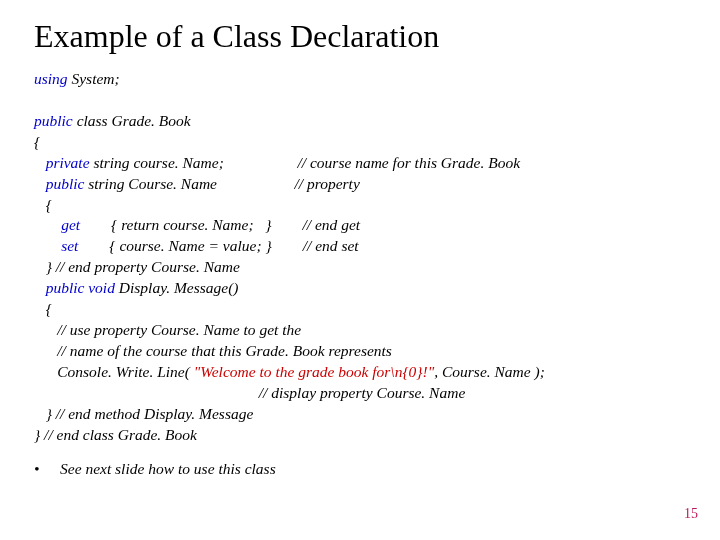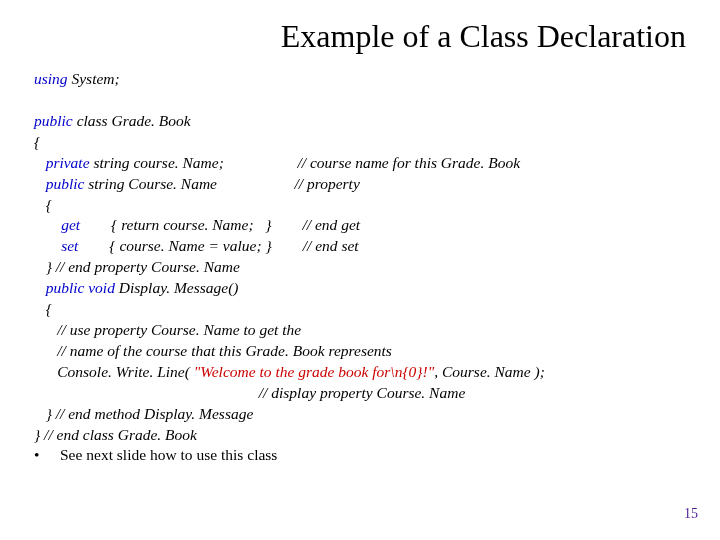--- a/index.html
+++ b/index.html
@@ -15,41 +15,43 @@
   .slide {
     box-sizing: border-box;
     width: 720px;
     height: 540px;
     padding: 12px 34px 0 34px;
     position: relative;
   }
   .title {
     font-size: 32px;
     font-weight: 400;
-    text-align: right;
+    text-align: left;
     margin: 6px 0 14px 0;
   }
   .code {
     font-size: 15.5px;
     line-height: 1.35;
     white-space: pre;
     font-style: italic;
   }
   .kw { color: #0000cc; }
   .str { color: #cc0000; }
   .bullet-row {
+    margin-top: 14px;
     font-size: 15.5px;
+    font-style: italic;
   }
   .bullet-dot { display: inline-block; width: 26px; }
   .pagenum {
     position: absolute;
     right: 22px;
     bottom: 18px;
     font-size: 14px;
-    color: #4c1d95;
+    color: #be185d;
   }
 </style>
 </head>
 <body>
 
 <div class="slide">
 
   <div class="title">Example of a Class Declaration</div>
 
   <div class="code"><span class="kw">using</span><span> System;</span>

